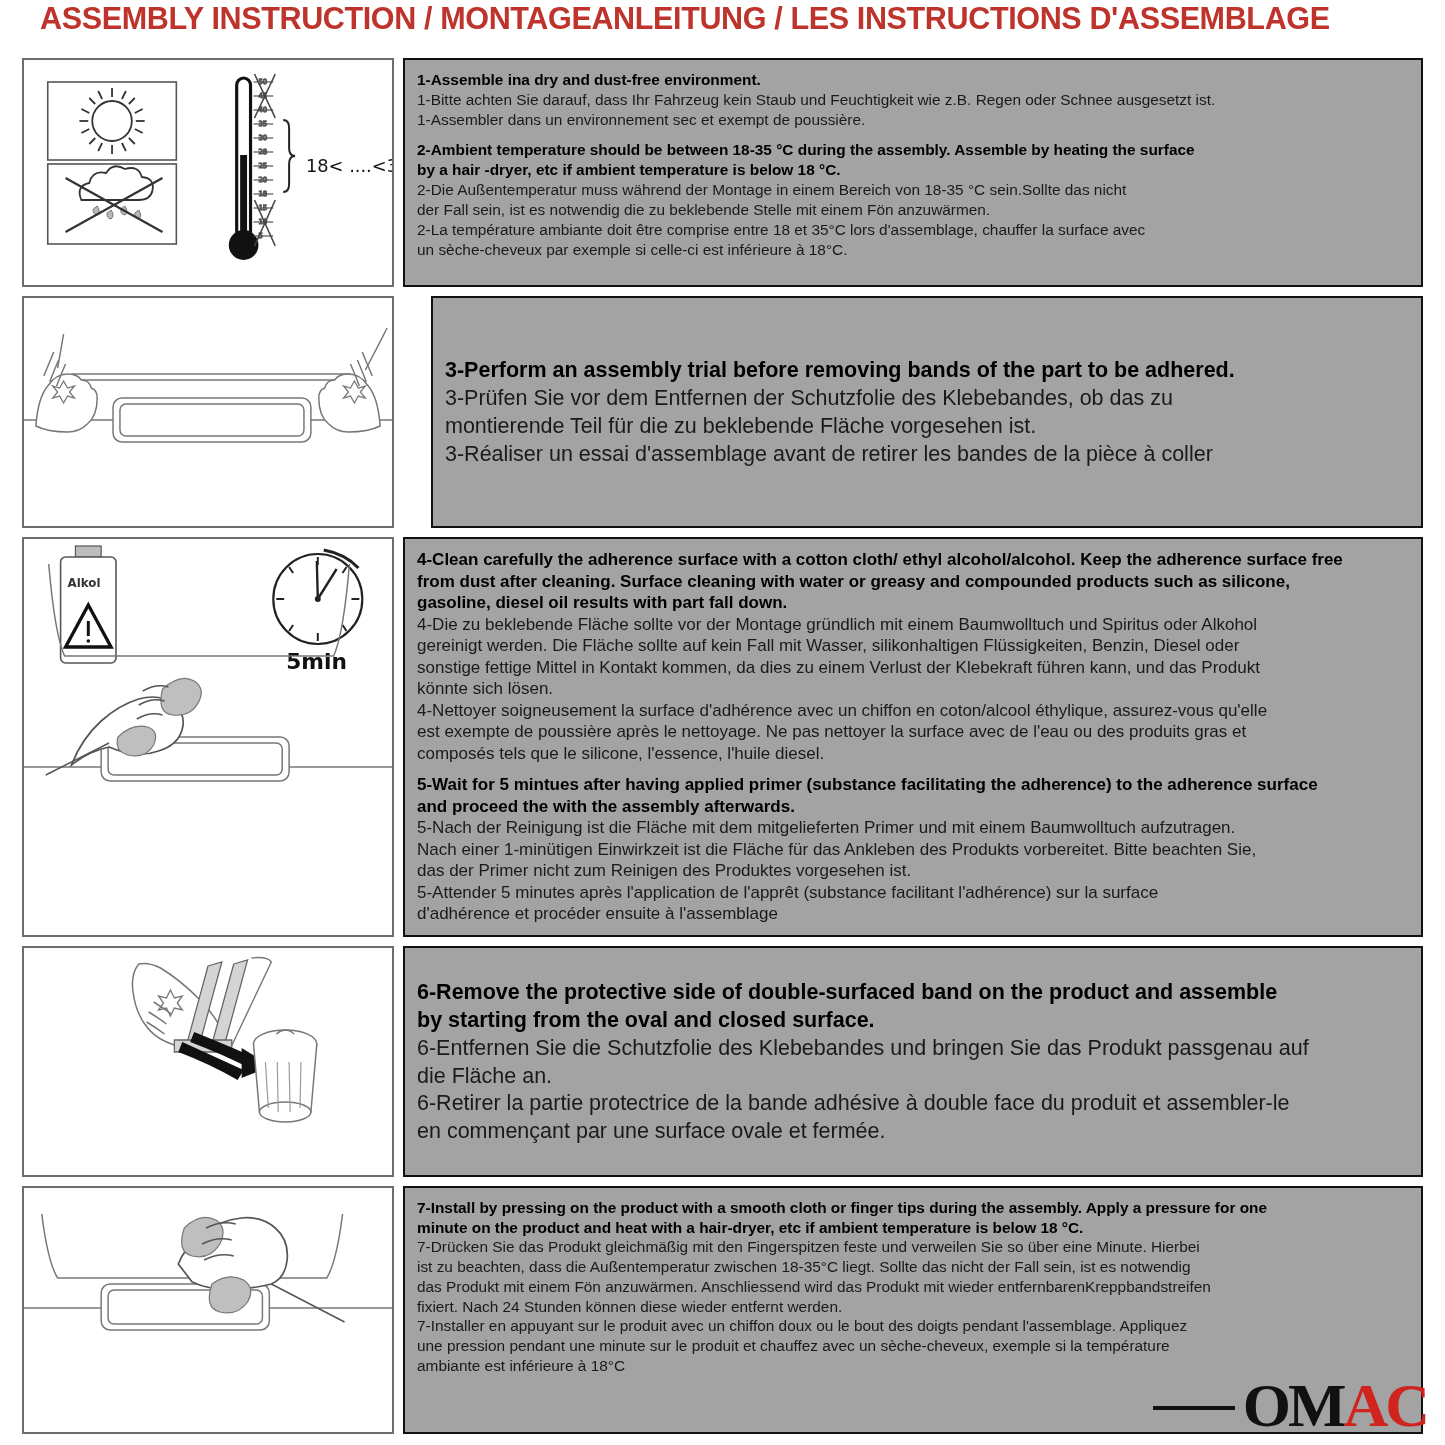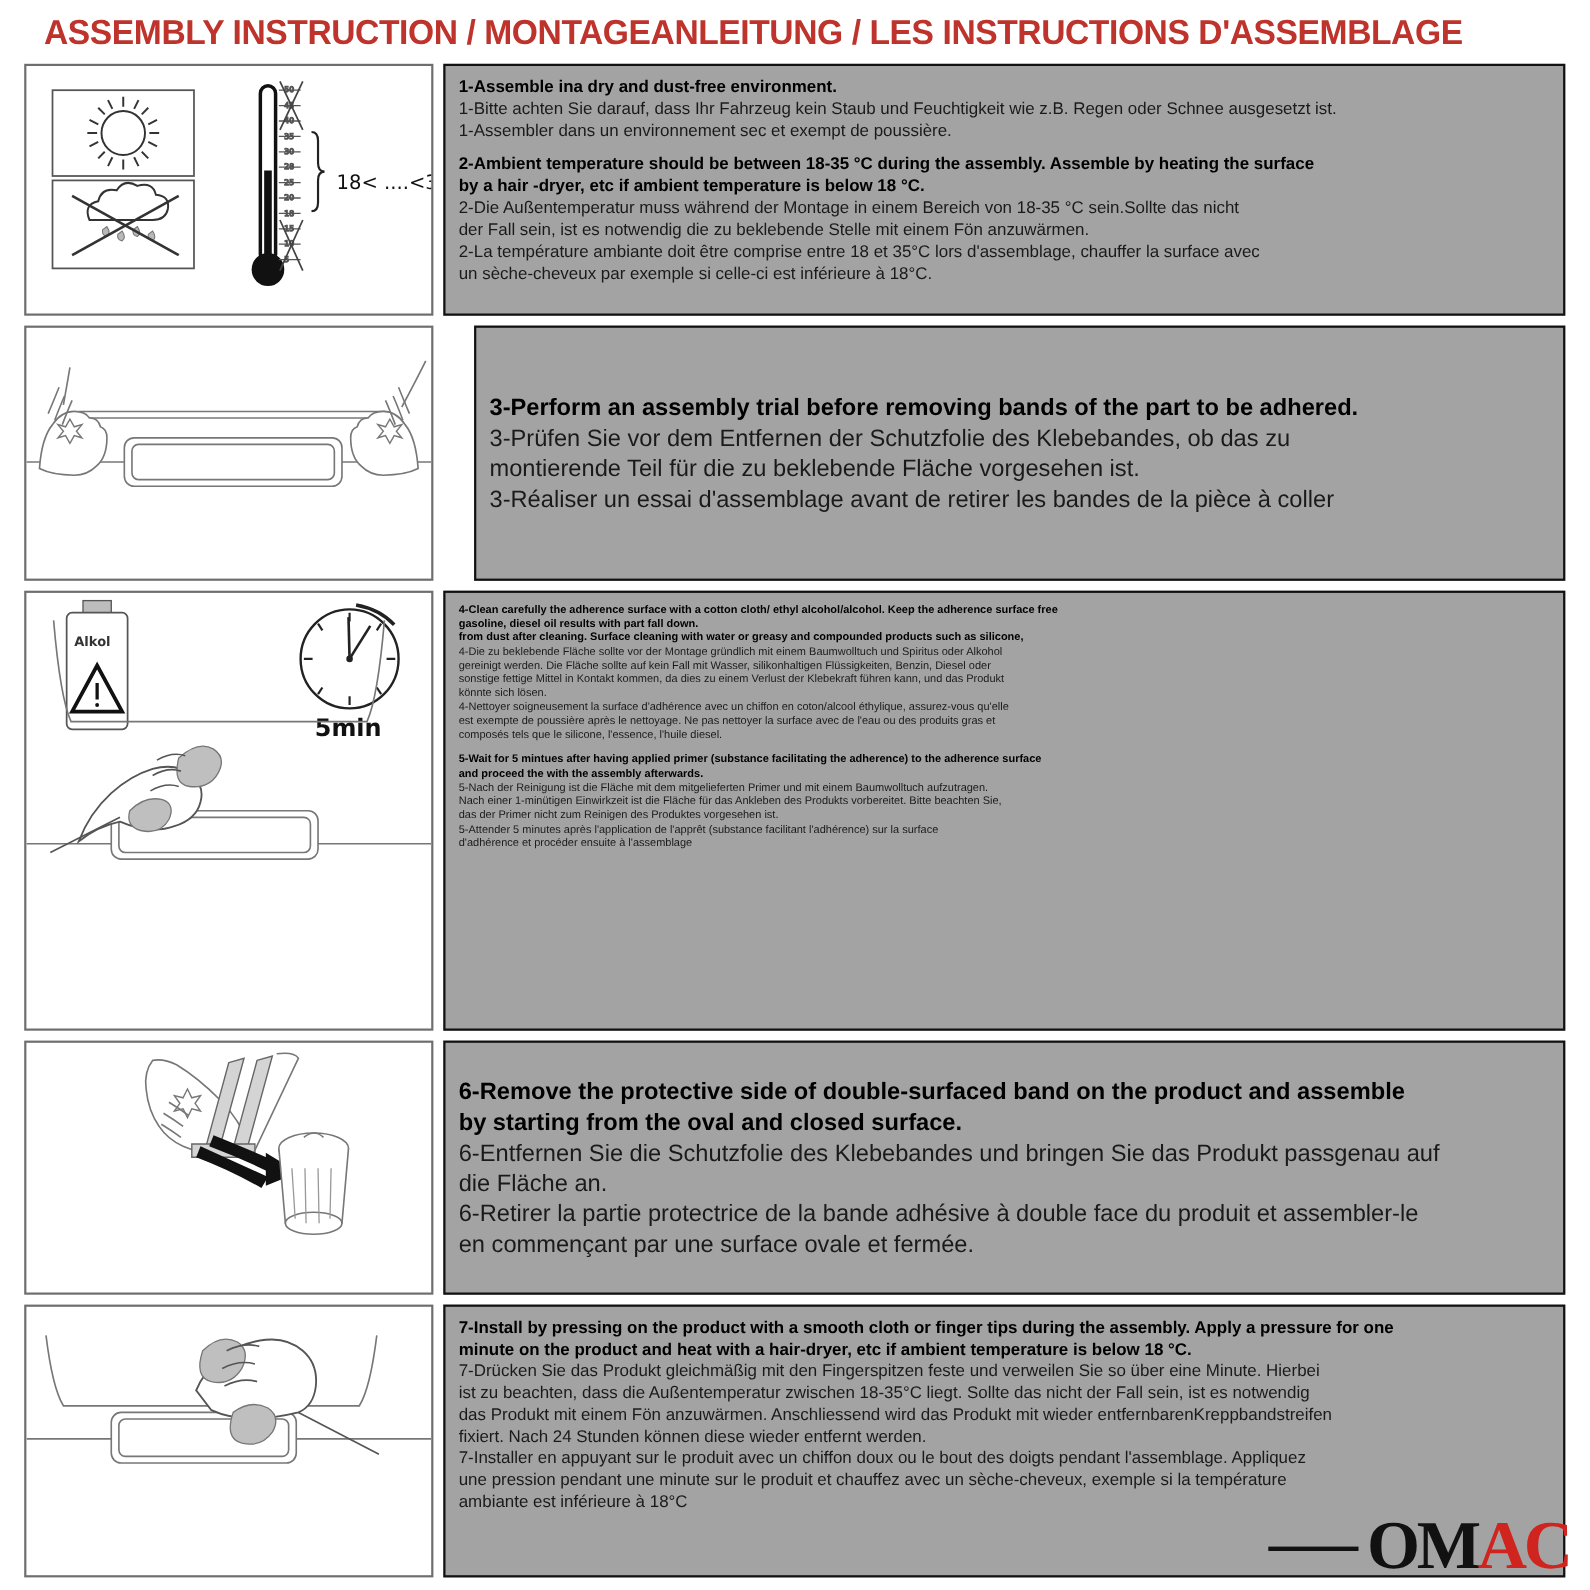--- a/index.html
+++ b/index.html
@@ -13,21 +13,20 @@
     font-family: "Liberation Sans", sans-serif;
     color: #111;
     overflow: hidden;
     position: relative;
   }
 
   
   .title-bar {
     height: 58px;
     display: flex;
-    align-items: center;
     padding: 0 0 0 40px;
     box-sizing: border-box;
   }
   .title-text {
     color: #BE332B;
     font-weight: bold;
     font-size: 31.5px;
     letter-spacing: -0.4px;
     transform: scaleX(0.97);
     transform-origin: left center;
@@ -89,21 +88,21 @@
     font-weight: bold;
     color: #000;
   }
   .de, .fr { font-weight: normal; color: #1a1a1a; }
 
   
   .fs-s  .ln { font-size: 15.4px; }
   .fs-l  .ln { font-size: 21.5px; }
   .fs-xl .ln { font-size: 21.5px; }
 
-  .row-3 .ln { font-size: 10px; line-height: 1.265; }
+  .row-3 .ln { font-size: 17px; line-height: 1.265; }
   .row-5 .ln { font-size: 15.4px; line-height: 1.28; }
 
   
   .pic-inner {
     position: absolute;
     inset: 0;
   }
   svg { display: block; width: 100%; height: 100%; }
 
   
@@ -352,22 +351,22 @@
               <path d="M114 180 q14 -8 26 -4"></path>
             </g>
             <line x1="22" y1="236" x2="86" y2="204" stroke="#555" stroke-width="1.5"></line>
           </g>
         </svg>
       </div>
     </div>
     <div class="txt-cell">
       <div class="para">
         <span class="ln en">4-Clean carefully the adherence surface with a cotton cloth/ ethyl alcohol/alcohol. Keep the adherence surface free</span>
+        <span class="ln en">from dust after cleaning. Surface cleaning with water or greasy and compounded products such as silicone,</span>
         <span class="ln en">gasoline, diesel oil results with part fall down.</span>
-        <span class="ln en">from dust after cleaning. Surface cleaning with water or greasy and compounded products such as silicone,</span>
         <span class="ln de">4-Die zu beklebende Fläche sollte vor der Montage gründlich mit einem Baumwolltuch und Spiritus oder Alkohol</span>
         <span class="ln de">gereinigt werden. Die Fläche sollte auf kein Fall mit Wasser, silikonhaltigen Flüssigkeiten, Benzin, Diesel oder</span>
         <span class="ln de">sonstige fettige Mittel in Kontakt kommen, da dies zu einem Verlust der Klebekraft führen kann, und das Produkt</span>
         <span class="ln de">könnte sich lösen.</span>
         <span class="ln fr">4-Nettoyer soigneusement la surface d'adhérence avec un chiffon en coton/alcool éthylique, assurez-vous qu'elle</span>
         <span class="ln fr">est exempte de poussière après le nettoyage. Ne pas nettoyer la surface avec de l'eau ou des produits gras et</span>
         <span class="ln fr">composés tels que le silicone, l'essence, l'huile diesel.</span>
       </div>
       <div class="para">
         <span class="ln en">5-Wait for 5 mintues after having applied primer (substance facilitating the adherence) to the adherence surface</span>

